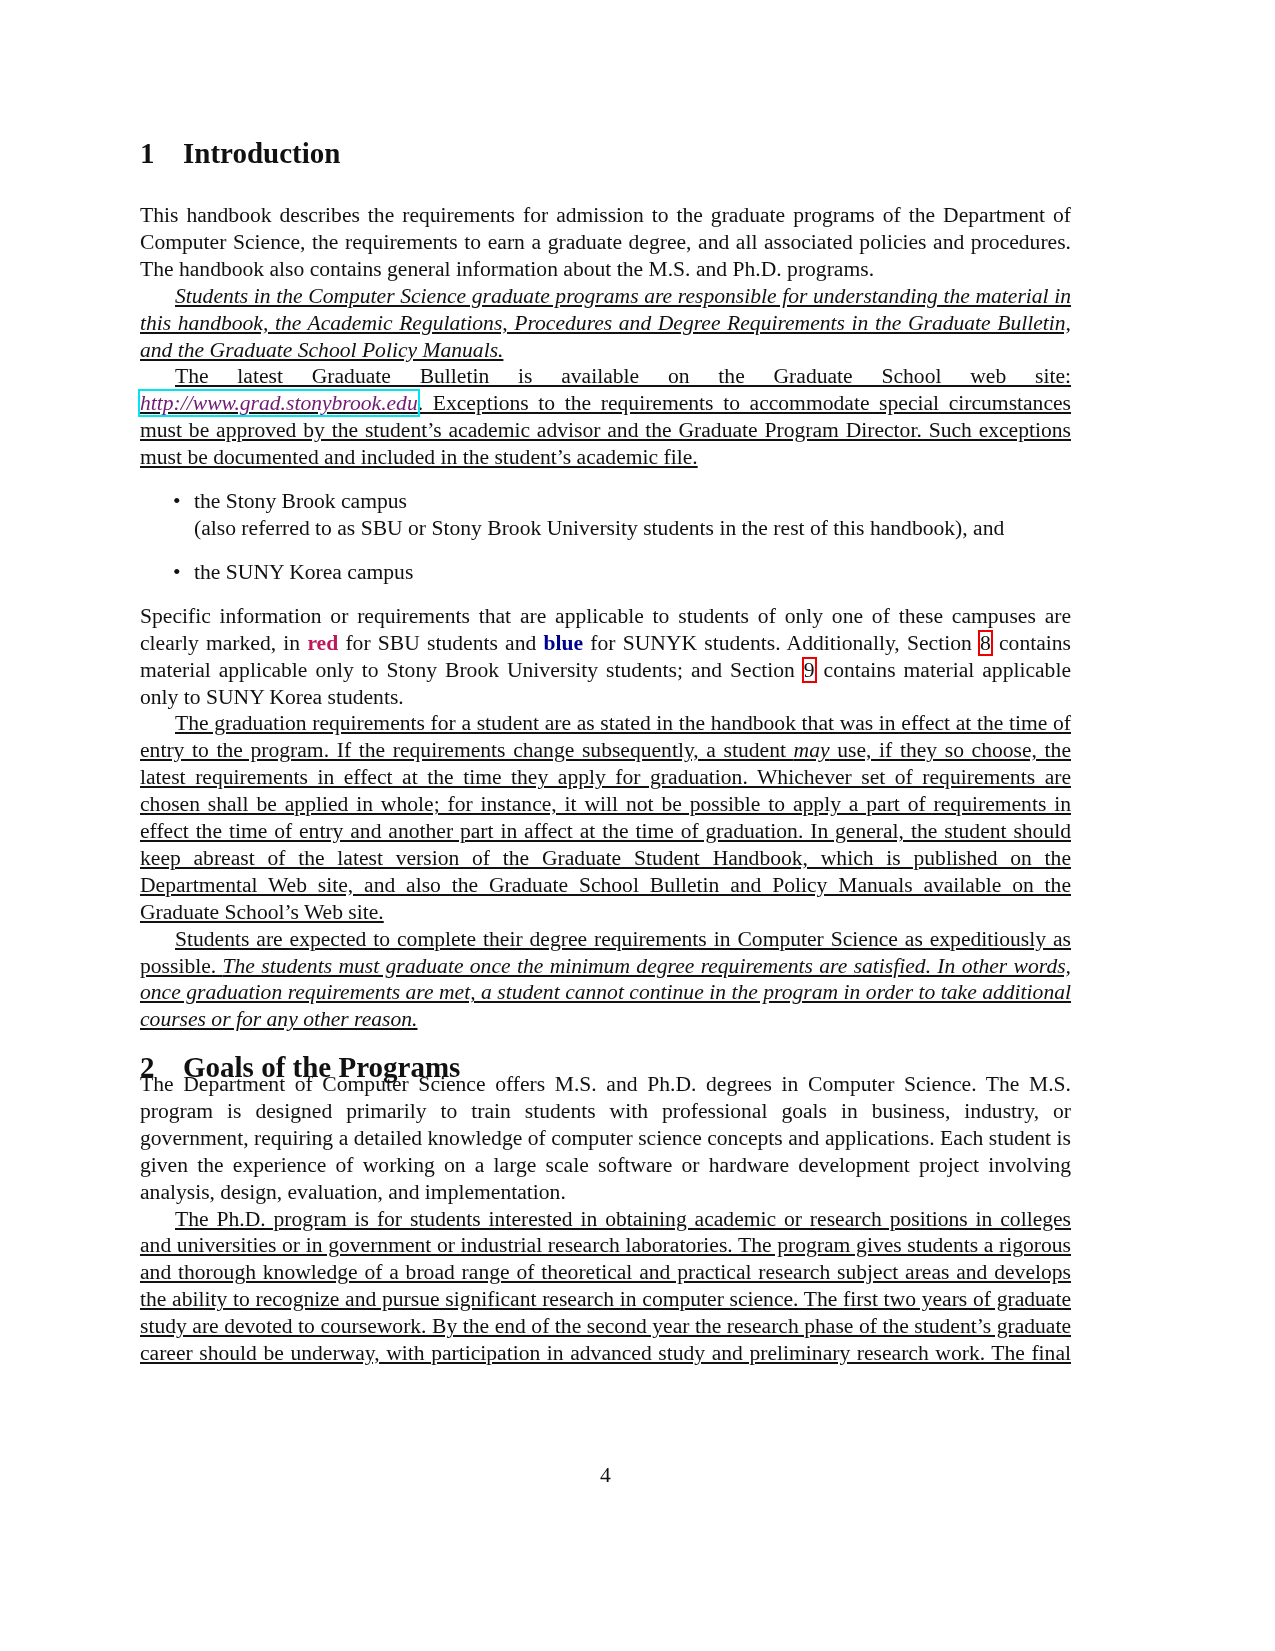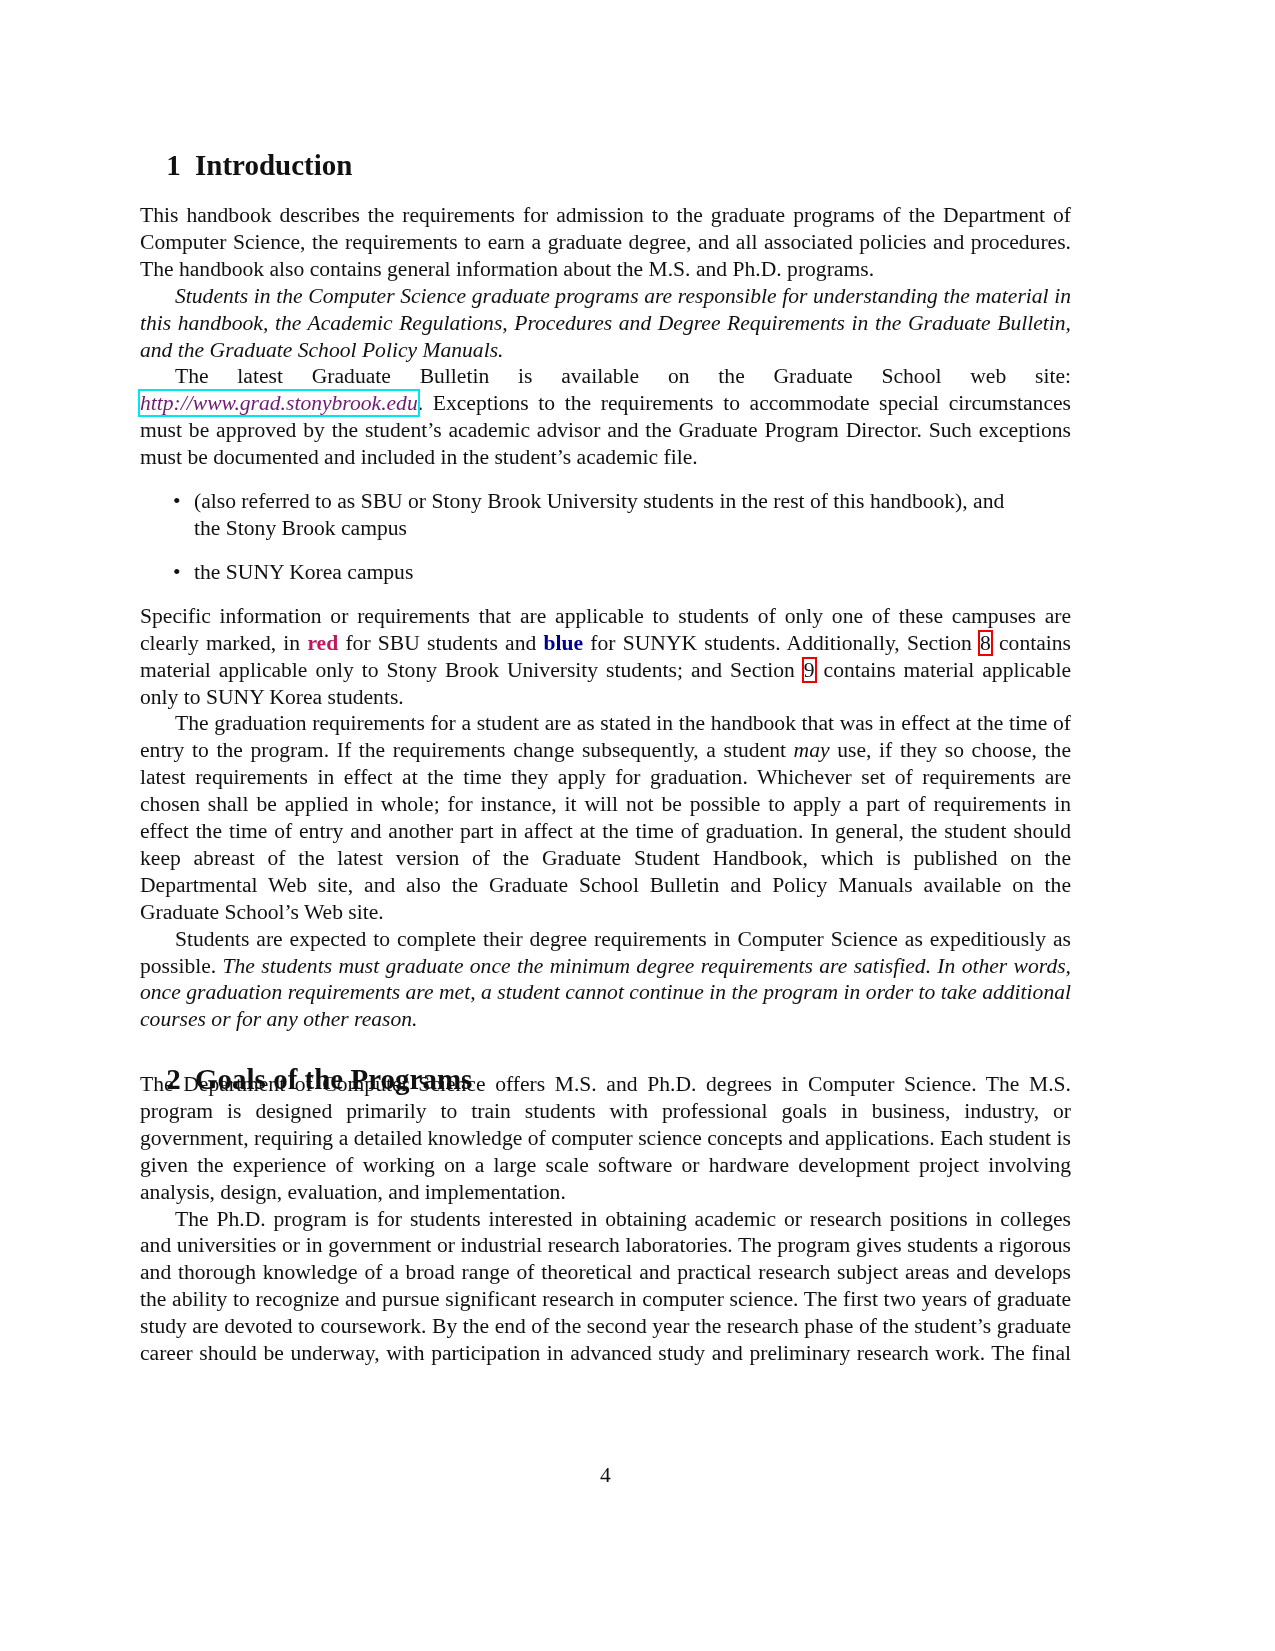--- a/index.html
+++ b/index.html
@@ -4,26 +4,26 @@
 <style>
   html, body { margin: 0; padding: 0; background: #ffffff; }
   body { width: 1275px; height: 1651px; position: relative; overflow: hidden; }
   .page {
     position: absolute; left: 140px; top: 0; width: 931px;
     font-family: "Liberation Serif", "DejaVu Serif", serif;
     font-size: 21.6px; line-height: 26.9px; color: #111;
   }
   h2 {
     font-family: "Liberation Serif", "DejaVu Serif", serif;
-    font-weight: bold; font-size: 29px; line-height: 34px; margin: 12px;
-    color: #111; position: absolute; left: 0; text-align: center;
+    font-weight: bold; font-size: 29px; line-height: 34px; margin: 0;
+    color: #111; position: absolute; left: 0;
   }
   h2 .num { display: inline-block; width: 43px; }
   p { margin: 0; text-align: justify; text-align-last: left; }
-  .indent { text-indent: 35px; }
+  .indent { text-indent: 35px; text-decoration: underline; }
   .it { font-style: italic; }
   .block { position: absolute; left: 0; width: 931px; }
   .url {
     font-style: italic; outline: 2px solid #00e5ee; outline-offset: 0px;
     color: #701a75; text-decoration: none;
   }
   .red { color: #be185d; font-weight: bold; }
   .blue { color: #000090; font-weight: bold; }
   .ref { outline: 2px solid #ee0000; outline-offset: -1px; color: #111; text-decoration: none; padding: 0 1px; }
   ul { list-style: none; margin: 0; padding: 0; }
@@ -41,22 +41,22 @@
   </h2>
 
   <div class="block" style="top:202px;">
     <p>This handbook describes the requirements for admission to the graduate programs of the Department of Computer Science, the requirements to earn a graduate degree, and all associated policies and procedures. The handbook also contains general information about the M.S. and Ph.D. programs.</p>
     <p class="indent it">Students in the Computer Science graduate programs are responsible for understanding the material in this handbook, the Academic Regulations, Procedures and Degree Requirements in the Graduate Bulletin, and the Graduate School Policy Manuals.</p>
     <p class="indent"><span>The latest Graduate Bulletin is available on the Graduate School web site: </span><a class="url">http://www.grad.stonybrook.edu</a><span>.   Exceptions to the requirements to accommodate special circumstances must be approved by the student’s academic advisor and the Graduate Program Director.  Such exceptions must be documented and included in the student’s academic file.</span></p>
 
     <ul style="margin-top:17px;">
       <li>
         <span class="bullet">•</span>
+        <div>the Stony Brook campus</div>
         <div>(also referred to as SBU or Stony Brook University students in the rest of this handbook), and</div>
-        <div>the Stony Brook campus</div>
       </li>
       <li style="margin-top:17px;">
         <span class="bullet">•</span>
         <div>the SUNY Korea campus</div>
       </li>
     </ul>
 
     <p style="margin-top:17px;"><span>Specific information or requirements that are applicable to students of only one of these campuses are clearly marked, in </span><span class="red">red</span><span> for SBU students and </span><span class="blue">blue</span><span> for SUNYK students.  Additionally, Section </span><a class="ref">8</a><span> contains material applicable only to Stony Brook University students; and Section </span><a class="ref">9</a><span> contains material applicable only to SUNY Korea students.</span></p>
 
     <p class="indent"><span>The graduation requirements for a student are as stated in the handbook that was in effect at the time of entry to the program.  If the requirements change subsequently, a student </span><span class="it">may</span><span> use, if they so choose, the latest requirements in effect at the time they apply for graduation. Whichever set of requirements are chosen shall be applied in whole; for instance, it will not be possible to apply a part of requirements in effect the time of entry and another part in affect at the time of graduation. In general, the student should keep abreast of the latest version of the Graduate Student Handbook, which is published on the Departmental Web site, and also the Graduate School Bulletin and Policy Manuals available on the Graduate School’s Web site.</span></p>

